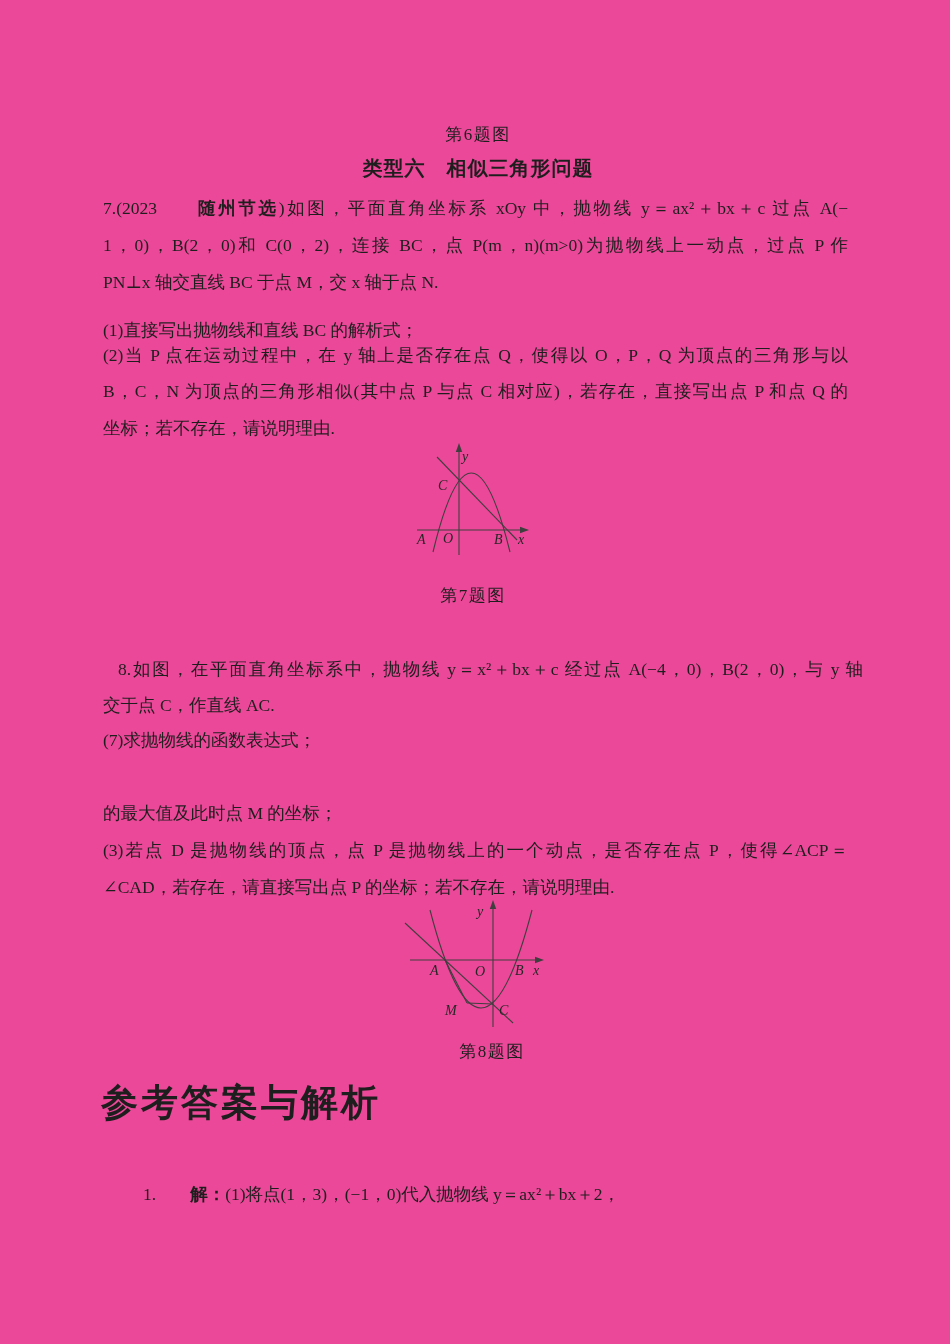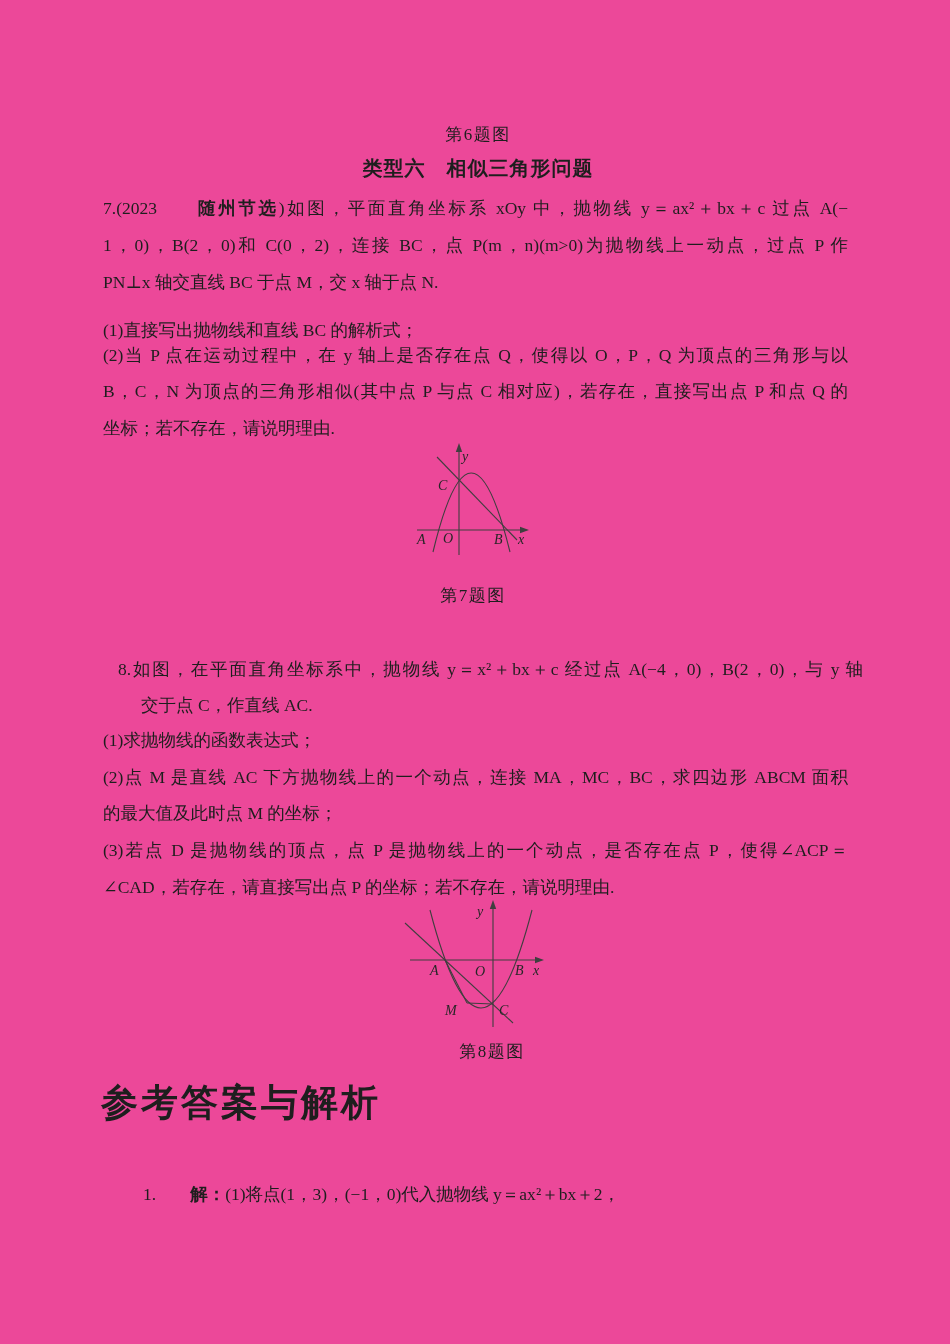--- a/index.html
+++ b/index.html
@@ -58,23 +58,22 @@
       <text class="flbl" x="43" y="102">O</text>
       <text class="flbl" x="94" y="103">B</text>
       <text class="flbl" x="38" y="49">C</text>
     </svg>
   </div>
 
   <div class="abs cap" style="top:584px;left:98px;">第7题图</div>
 
 
   <div class="abs tl just" style="top:657px;margin-left:15px;"><span>8.如图，在平面直角坐标系中，抛物线 </span><span class="it">y</span><span>＝</span><span class="it">x</span><span>²＋</span><span class="it">bx</span><span>＋</span><span class="it">c</span><span> 经过点 </span><span class="it">A</span><span>(−4，0)，</span><span class="it">B</span><span>(2，0)，与 </span><span class="it">y</span><span> 轴</span></div>
-  <div class="abs tl" style="top:693px;margin-left:38px;"><span>交于点 </span><span class="it">C</span><span>，作直线 </span><span class="it">AC</span><span>.</span></div>
-  <div class="abs tl" style="top:728px;"><span>(1)求抛物线的函数表达式；</span></div>
-  <div class="abs tl just" style="top:765px;"><span>(2)点 </span><span class="it">M</span><span> 是直线 </span><span class="it">AC</span><span> 下方抛物线上的一个动点，连接 </span><span class="it">MA</span><span>，</span><span class="it">MC</span><span>，</span><span class="it">BC</span><span>，求四边形 </span><span class="it">ABCM</span><span> 面积</span></div>
+  <div class="abs tl" style="top:693px;"><span>交于点 </span><span class="it">C</span><span>，作直线 </span><span class="it">AC</span><span>.</span></div>
+  <div class="abs tl" style="top:728px;"><span>(7)求抛物线的函数表达式；</span></div>
   <div class="abs tl" style="top:801px;"><span>的最大值及此时点 </span><span class="it">M</span><span> 的坐标；</span></div>
   <div class="abs tl just" style="top:838px;"><span>(3)若点 </span><span class="it">D</span><span> 是抛物线的顶点，点 </span><span class="it">P</span><span> 是抛物线上的一个动点，是否存在点 </span><span class="it">P</span><span>，使得∠</span><span class="it">ACP</span><span>＝</span></div>
   <div class="abs tl" style="top:828px;margin-top:47px;"><span>∠</span><span class="it">CAD</span><span>，若存在，请直接写出点 </span><span class="it">P</span><span> 的坐标；若不存在，请说明理由.</span></div>
 
   <div class="abs" style="top:898px;left:392px;">
     <svg width="160" height="132" viewBox="0 0 160 132">
       <line class="stroke" x1="101" y1="8" x2="101" y2="129"></line>
       <polygon class="fillhead" points="101,2 97.8,11 104.2,11"></polygon>
       <line class="stroke" x1="18" y1="62" x2="147" y2="62"></line>
       <polygon class="fillhead" points="152,62 143,58.8 143,65.2"></polygon>

